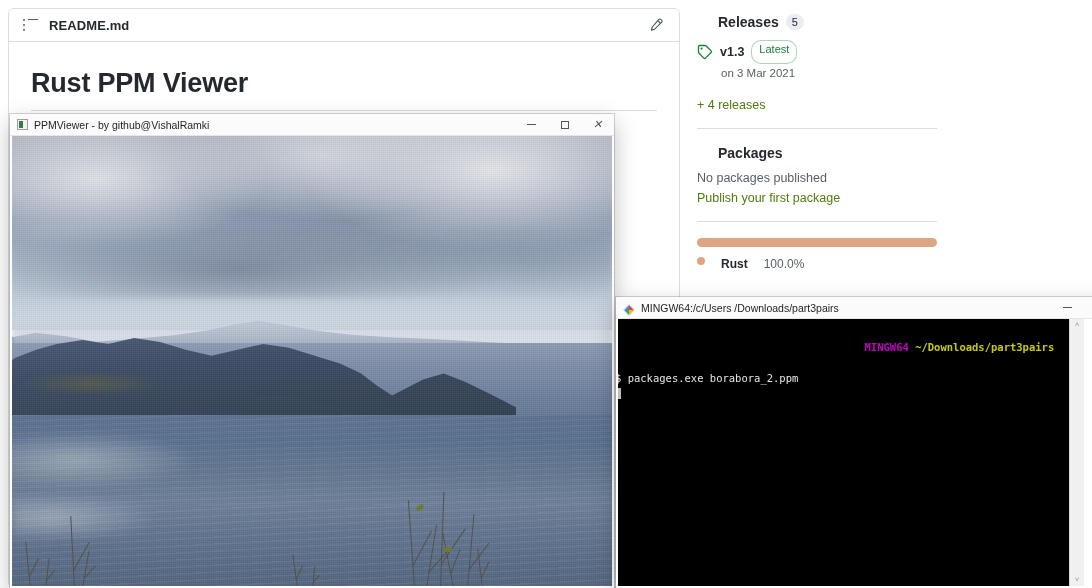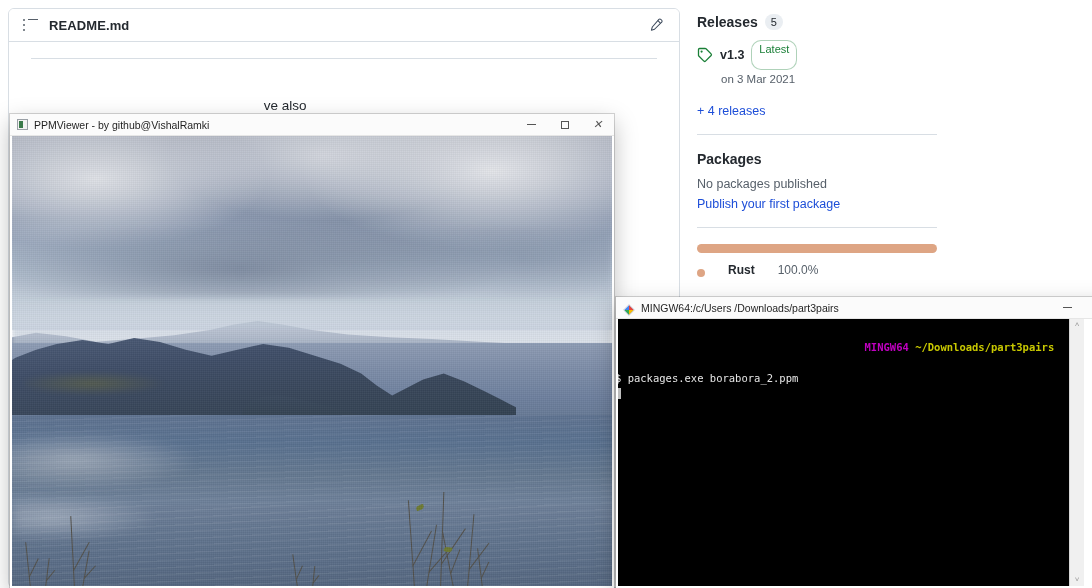--- a/index.html
+++ b/index.html
@@ -55,41 +55,42 @@
     font-size: 13.5px; line-height: 1.62; color:#24292f;
     margin: 0 0 14px 0; text-align: left;
   }
 
   
   .sidebar { position:absolute; left:697px; top:14px; width:240px; }
   .sb-section { margin-bottom: 4px; }
   .sb-h {
     font-size: 14px; font-weight: 700; color:#24292f; display:flex; align-items:center; gap:7px;
     margin-bottom: 10px;
+    margin-left: 21px;
   }
   .sb-count {
     font-size: 11px; font-weight: 400; color:#24292f;
     background:#eaeef2; border-radius: 10px; padding: 1px 6px; line-height:1.3;
   }
   .rel-row { display:flex; align-items:center; gap:7px; }
   .tag-icon { width:16px; height:16px; display:block; }
   .rel-ver { font-size:12.5px; font-weight:700; color:#24292f; }
   .latest-badge {
     font-size: 11px; color:#1a7f37; border:1px solid rgba(26,127,55,.35);
-    border-radius: 10px; padding: 0px 7px 11px; line-height:1.5; background:#fff;
+    border-radius: 10px; padding: 0px 7px 5px; line-height:1.5; background:#fff;
   }
   .rel-date { font-size:11.5px; color:#57606a; margin: 3px 0 0 24px; }
-  .sb-link { font-size:12.5px; color:#1d4ed8; text-decoration:none; display:inline-block; }
+  .sb-link { font-size:12.5px; color:#4d7c0f; text-decoration:none; display:inline-block; }
   .sb-divider { height:1px; background:#d8dee4; margin: 15px 0 16px 0; }
   .sb-muted { font-size:12.5px; color:#57606a; margin-bottom: 3px; }
   .lang-bar {
     height: 9px; border-radius: 6px; overflow:hidden; display:flex; margin-bottom: 10px;
   }
   .lang-seg { height:100%; }
-  .lang-row { display:flex; align-items:flex-end; gap:23px; }
+  .lang-row { display:flex; align-items:flex-start; gap:16px; }
   .lang-dot { width:8px; height:8px; border-radius:50%; display:block; }
   .lang-name { font-size:12px; font-weight:700; color:#24292f; }
   .lang-pct { font-size:12px; color:#57606a; font-weight:400; }
 
   
   .win {
     position:absolute; background:#ffffff;
     box-shadow: 0 0 0 1px rgba(0,0,0,.16), 0 8px 22px rgba(0,0,0,.26);
   }
   .win-title {
@@ -256,20 +257,21 @@
       </div>
       <span class="pencil-btn">
         <svg width="15" height="15" viewBox="0 0 16 16" aria-hidden="true">
           <path d="M11.6 1.4a1.4 1.4 0 0 1 2 0l1 1a1.4 1.4 0 0 1 0 2l-7.6 7.6-3.4 1 1-3.4 7-8.2z" fill="none" stroke="#3d4a5c" stroke-width="1.1" stroke-linejoin="round"></path>
           <path d="M10.6 2.8l2.6 2.6" fill="none" stroke="#3d4a5c" stroke-width="1.1"></path>
         </svg>
       </span>
     </div>
 
     <div class="readme-body">
+      <div class="md-h1">Rust PPM Viewer</div>
       <div class="md-rule"></div>
 
       <div class="md-p">
         <span style="visibility:hidden">Lorem ipsum dolor sit amet consectetur adipiscing elit sed do
         eiusmod tempor incididunt ut labore et dolore magna aliqua ut enim ad minim</span>
         <span>ve also</span><br>
         <span style="visibility:hidden">Ut enim ad minim veniam quis nostrud exercitation ullamco laboris
         nisi ut aliquip ex ea commodo consequat duis aute irure dolor in</span>
         <span>d'</span><br>
         <span style="visibility:hidden">Reprehenderit in voluptate velit esse cillum dolore eu fugiat nulla

